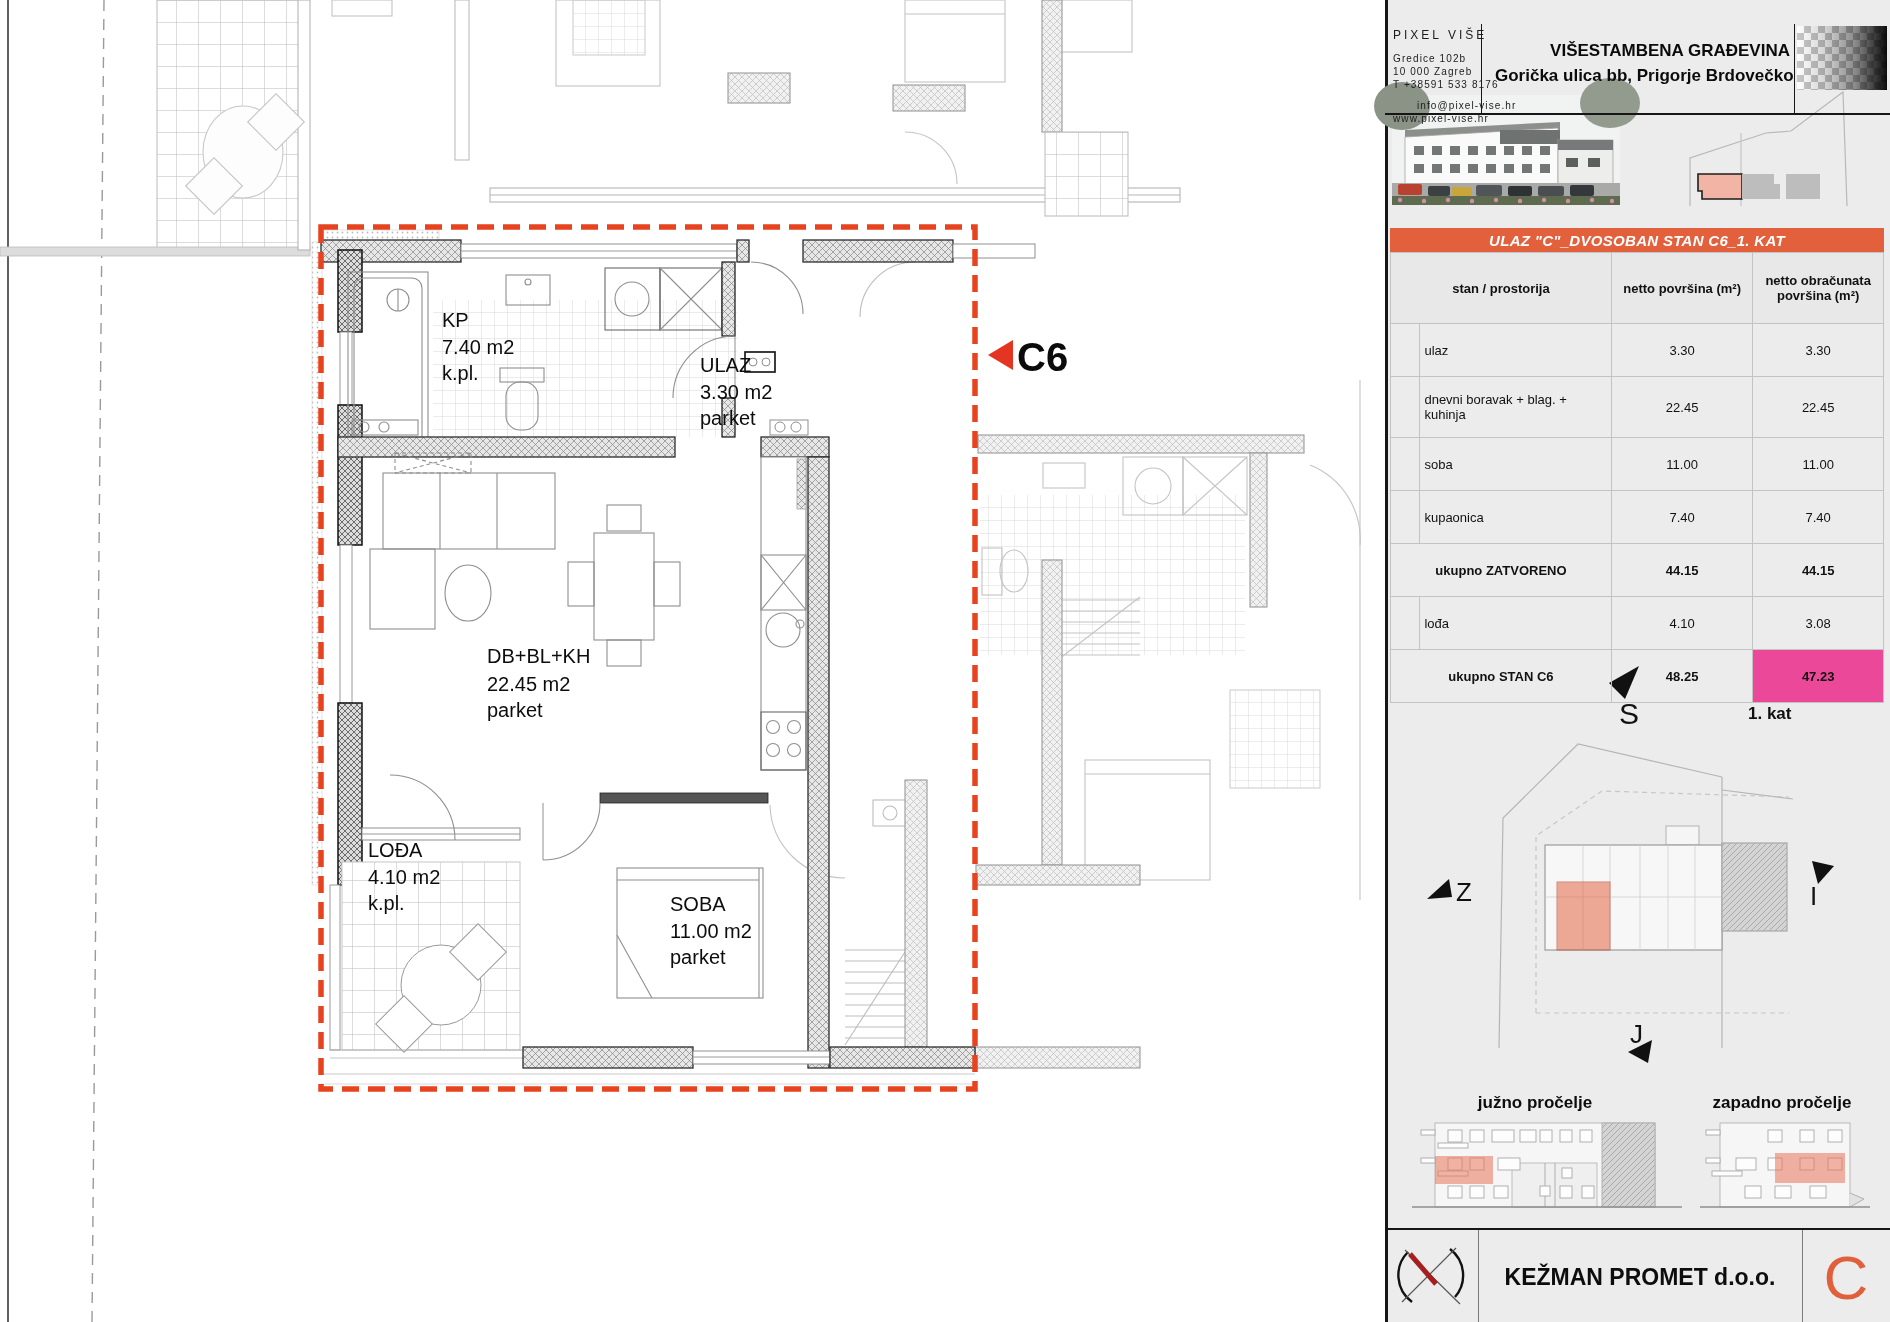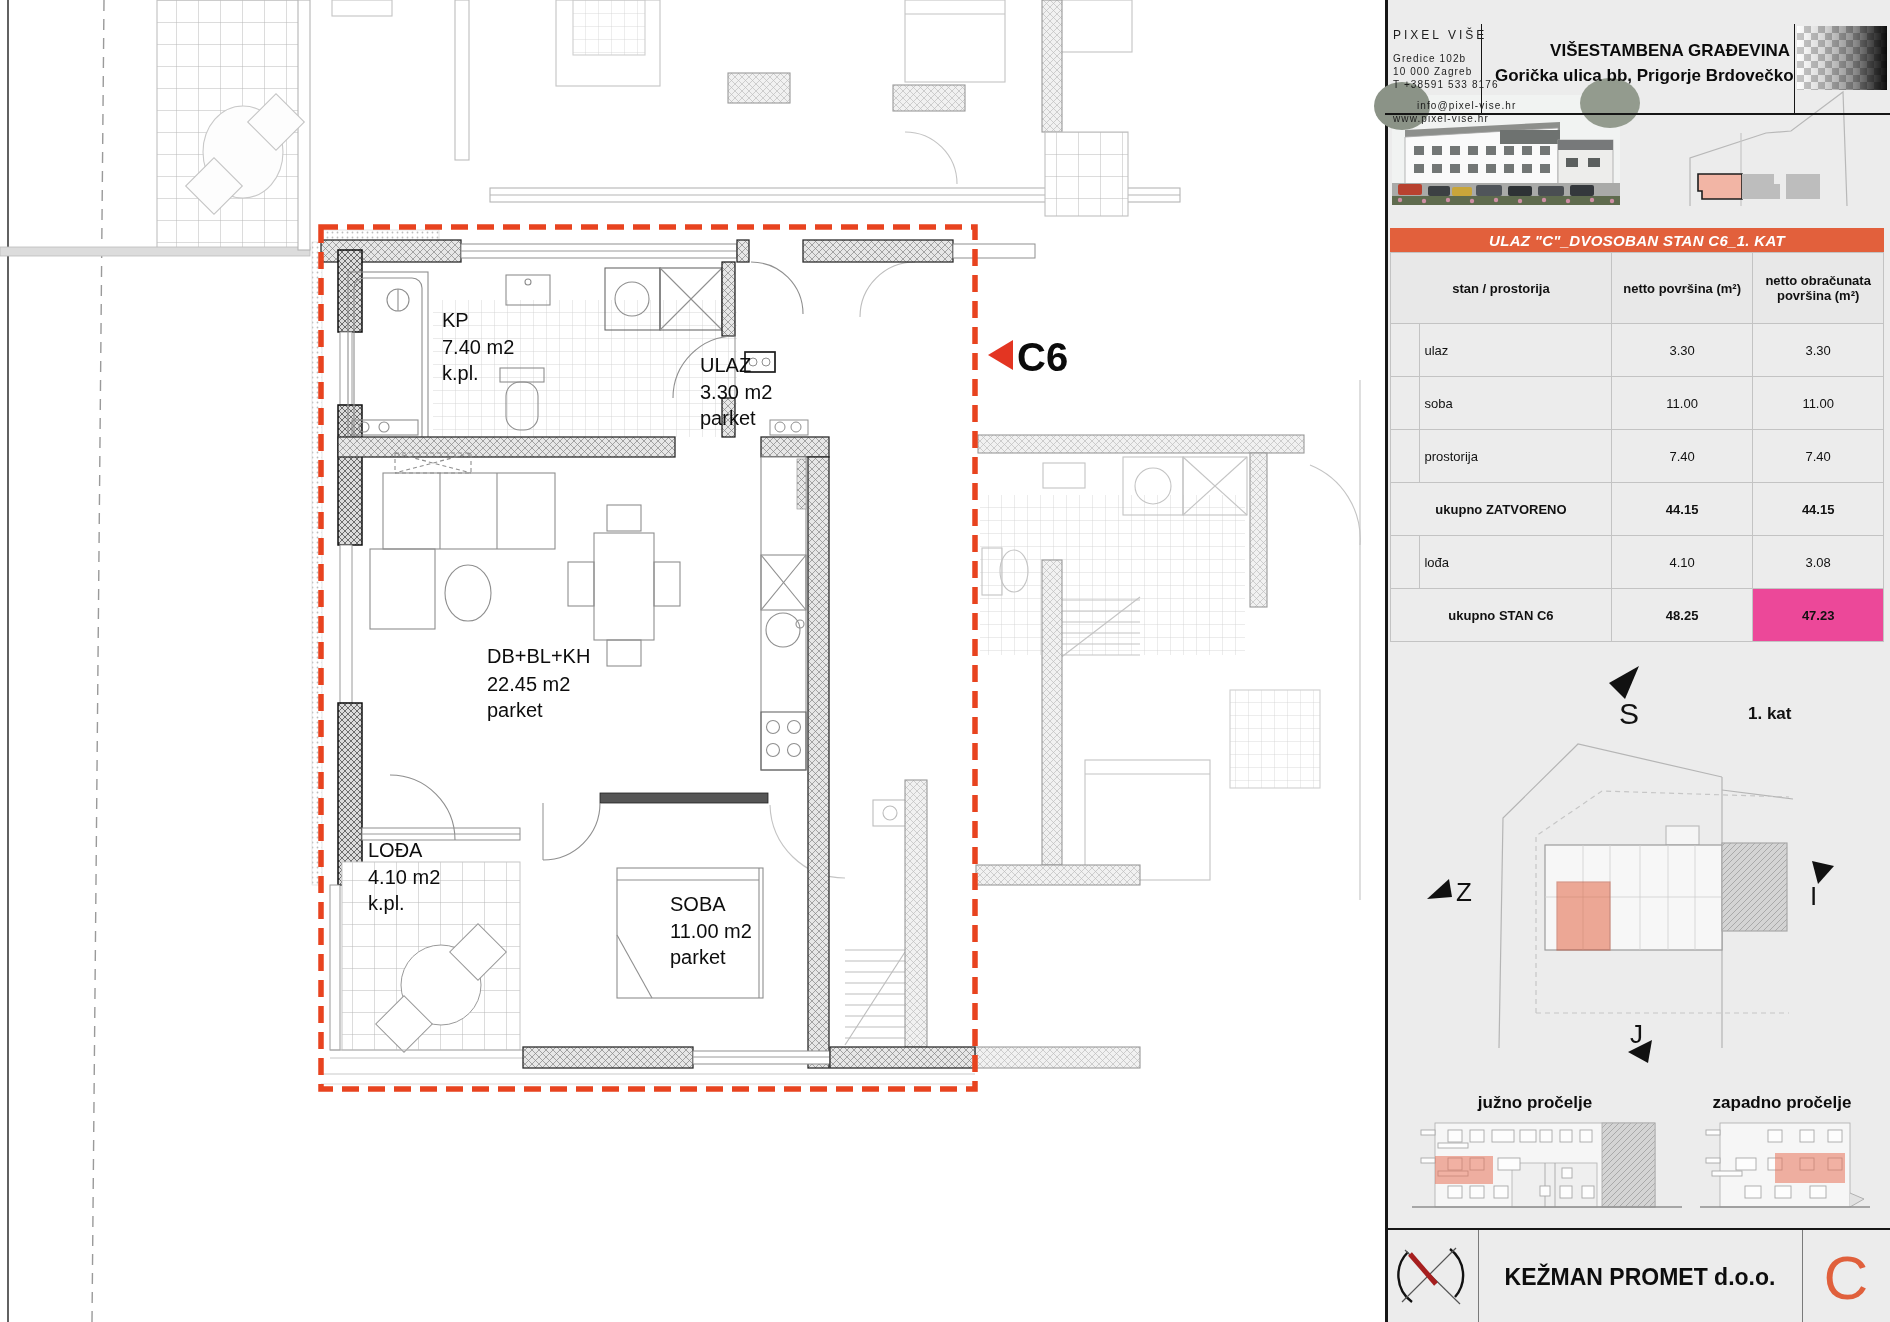--- a/index.html
+++ b/index.html
@@ -497,27 +497,33 @@
       <th style="width:126px">netto obračunata površina (m²)</th>
     </tr>
     <tr>
       <td class="stub"></td>
           <td class="rname">ulaz</td>
       <td class="v1">3.30</td>
       <td class="v2">3.30</td>
     </tr>
     <tr>
       <td class="stub"></td>
+          <td class="rname">dnevni boravak + blag. + kuhinja</td>
+      <td class="v1">22.45</td>
+      <td class="v2">22.45</td>
+    </tr>
+    <tr>
+      <td class="stub"></td>
           <td class="rname">soba</td>
       <td class="v1">11.00</td>
       <td class="v2">11.00</td>
     </tr>
     <tr>
       <td class="stub"></td>
-          <td class="rname">prostorija</td>
+          <td class="rname">kupaonica</td>
       <td class="v1">7.40</td>
       <td class="v2">7.40</td>
     </tr>
     <tr class="total">
       <td colspan="2" class="rname-total">ukupno ZATVORENO</td>
       <td class="v1">44.15</td>
       <td class="v2">44.15</td>
     </tr>
     <tr>
       <td class="stub"></td>

